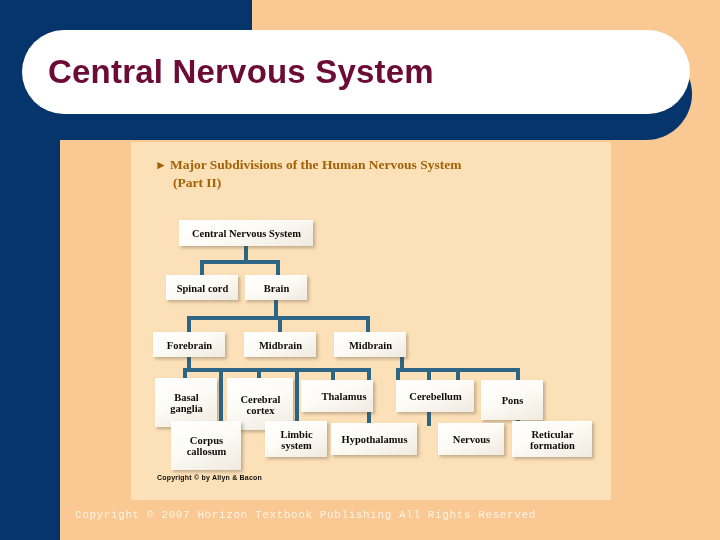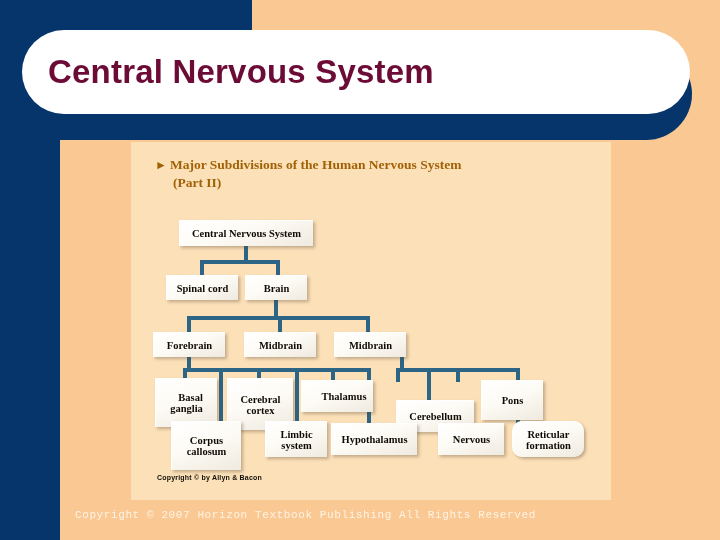--- a/index.html
+++ b/index.html
@@ -182,30 +182,30 @@
         <div class="conn" style="left: 265px; top: 226px; width: 4px; height: 14px;"></div>
         <div class="conn" style="left: 325px; top: 226px; width: 4px; height: 14px;"></div>
         <div class="conn" style="left: 296px; top: 226px; width: 4px; height: 58px;"></div>
         <div class="conn" style="left: 385px; top: 226px; width: 4px; height: 56px;"></div>
         <div class="node" style="left: 48px; top: 78px; width: 134px; height: 26px;">Central Nervous System</div>
         <div class="node" style="left: 35px; top: 133px; width: 72px; height: 25px; font-family: Liberation Serif, serif;">Spinal cord</div>
         <div class="node" style="left: 114px; top: 133px; width: 62px; height: 25px;">Brain</div>
         <div class="node" style="left: 22px; top: 190px; width: 72px; height: 25px;">Forebrain</div>
         <div class="node" style="left: 113px; top: 190px; width: 72px; height: 25px;">Midbrain</div>
         <div class="node" style="left: 203px; top: 190px; width: 72px; height: 25px;">Midbrain</div>
-        <div class="node" style="left: 24px; top: 236px; width: 62px; height: 49px; text-align: right;">Basal<br>ganglia</div>
+        <div class="node" style="left: 24px; top: 236px; width: 62px; height: 49px;">Basal<br>ganglia</div>
         <div class="node" style="left: 96px; top: 236px; width: 66px; height: 52px;">Cerebral<br>cortex</div>
         <div class="node" style="left: 170px; top: 238px; width: 72px; height: 32px; padding-left: 16px;">Thalamus</div>
-        <div class="node" style="left: 265px; top: 238px; width: 78px; height: 32px; margin-top: 20px;">Cerebellum</div>
+        <div class="node" style="left: 265px; top: 238px; width: 78px; height: 32px;">Cerebellum</div>
         <div class="node" style="left: 350px; top: 238px; width: 62px; height: 40px;">Pons</div>
         <div class="node" style="left: 40px; top: 279px; width: 70px; height: 49px;">Corpus<br>callosum</div>
         <div class="node" style="left: 134px; top: 279px; width: 62px; height: 36px;">Limbic<br>system</div>
         <div class="node" style="left: 200px; top: 281px; width: 86px; height: 32px;">Hypothalamus</div>
         <div class="node" style="left: 307px; top: 281px; width: 66px; height: 32px;">Nervous</div>
-        <div class="node" style="left: 381px; top: 279px; width: 72px; height: 36px; border-radius: 10px;">Reticular<br>formation</div>
+        <div class="node" style="left: 381px; top: 279px; width: 80px; height: 36px;">Reticular<br>formation</div>
       </div>
 
     <div class="chart-credit">Copyright © by Allyn &amp; Bacon</div>
   </div>
 
   <div class="footer">Copyright © 2007 Horizon Textbook Publishing All Rights Reserved</div>
 
 </div>
 
 </body></html>

